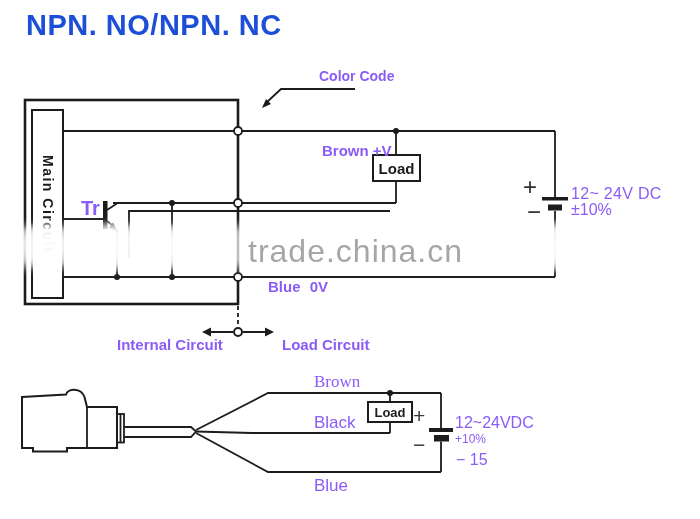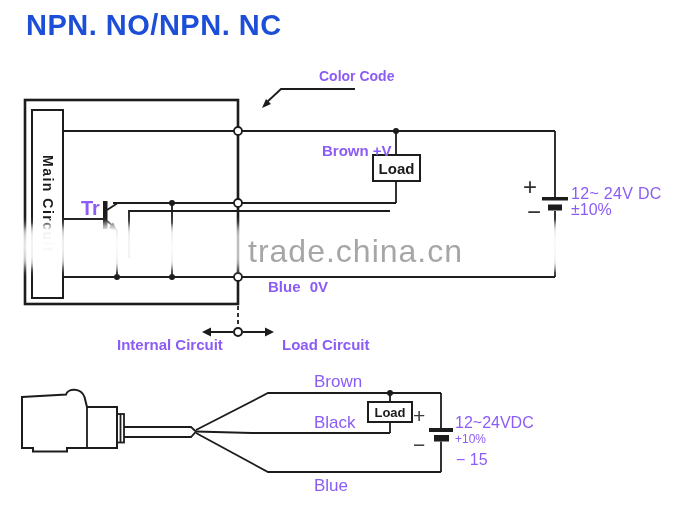--- a/index.html
+++ b/index.html
@@ -21,21 +21,21 @@
     writing-mode:vertical-rl;font-size:14px;font-weight:700;letter-spacing:1.5px;z-index:1;position:absolute;
   }
   .load-top{left:373px;top:155px;width:47px;height:26px;display:flex;align-items:center;justify-content:center;
     font-size:15px;font-weight:700;z-index:1;position:absolute;}
   .plus-top{left:523px;top:174px;font-size:24px;font-weight:400;color:#2e2e2e;}
   .minus-top{left:527px;top:199px;font-size:24px;font-weight:400;color:#2e2e2e;}
   .volt-top{left:571px;top:185px;font-size:16px;font-weight:500;letter-spacing:0.3px;}
   .tol-top{left:571px;top:201px;font-size:16px;font-weight:500;}
   .int-circ{left:117px;top:337px;font-size:15px;font-weight:700;}
   .usr-circ{left:282px;top:337px;font-size:15px;font-weight:700;}
-  .brown-b{left:314px;top:373px;font-size:17px;font-weight:400;}
+  .brown-b{left:314px;top:373px;font-size:17px;font-weight:400;font-family:Liberation Serif, serif;}
   .black-b{left:314px;top:414px;font-size:17px;font-weight:400;}
   .blue-b{left:314px;top:477px;font-size:17px;font-weight:400;}
   .load-bot{left:368px;top:402px;width:44px;height:20px;display:flex;align-items:center;justify-content:center;
     font-size:13px;font-weight:700;z-index:1;position:absolute;}
   .plus-b{left:413px;top:404px;font-size:21px;font-weight:400;color:#3a3a3a;}
   .minus-b{left:413px;top:433px;font-size:21px;font-weight:400;color:#3a3a3a;}
   .volt-b{left:455px;top:414px;font-size:16px;font-weight:500;}
   .tolp-b{left:455px;top:433px;font-size:12px;font-weight:500;}
   .tolm-b{left:456px;top:451px;font-size:16px;font-weight:500;}
   

